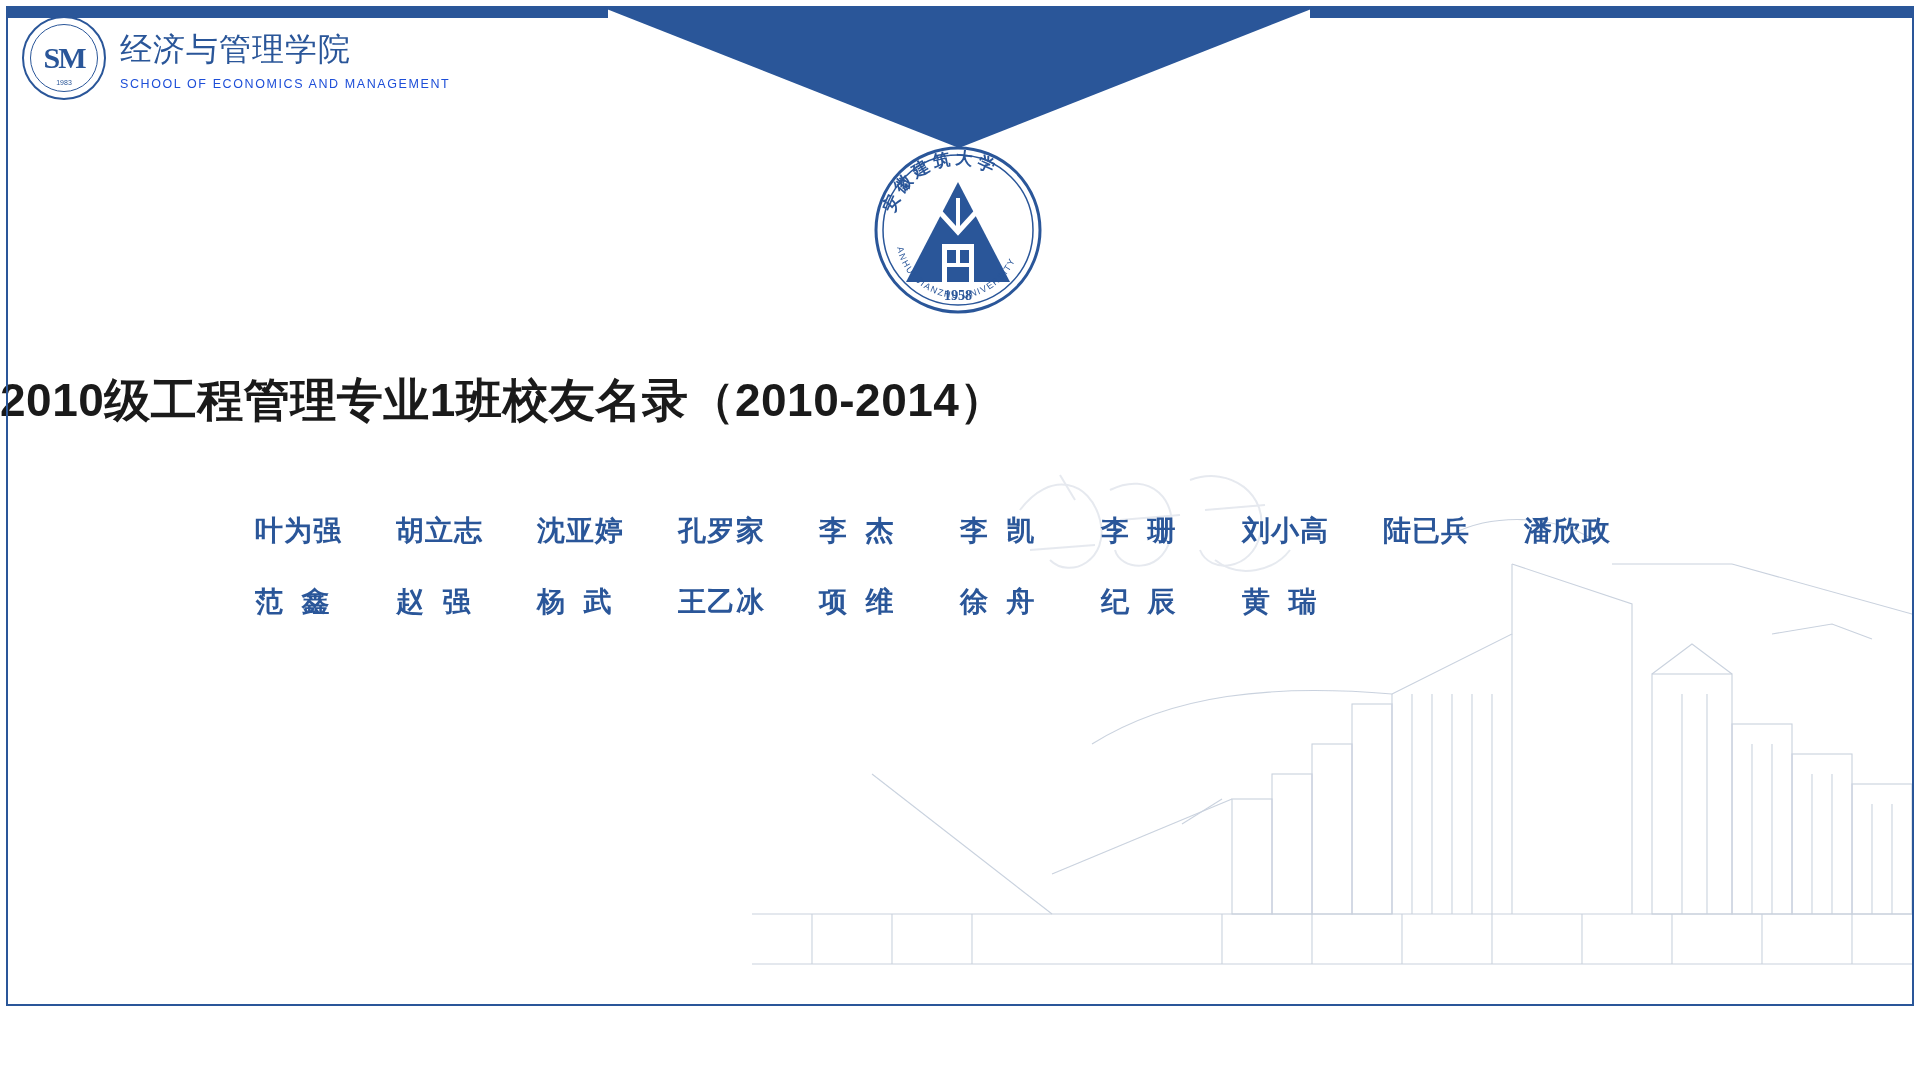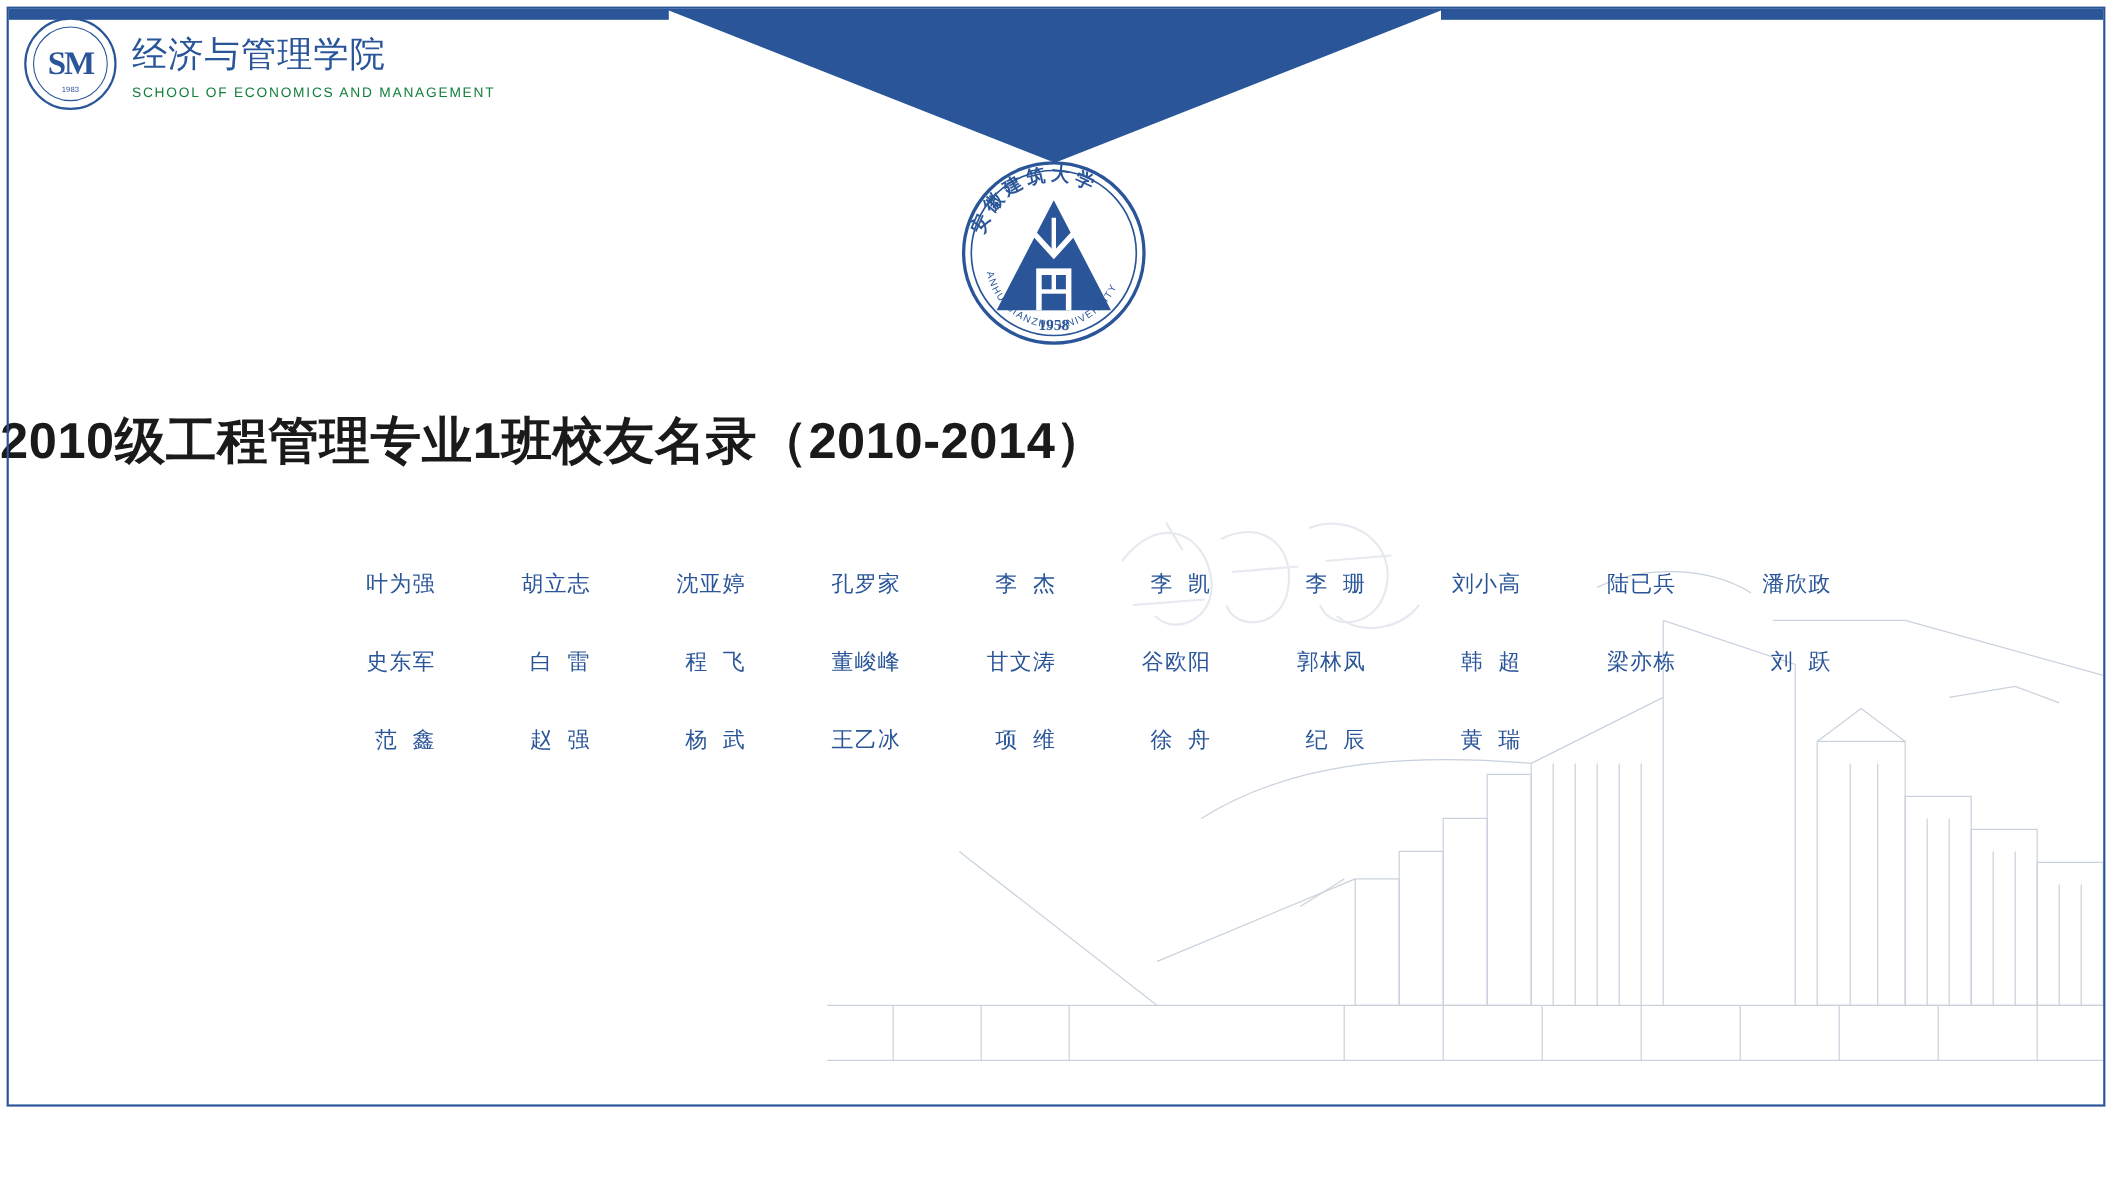--- a/index.html
+++ b/index.html
@@ -113,21 +113,21 @@
   .sem-text-cn {
     font-family: "Liberation Serif", serif;
     font-size: 32px;
     color: #2a5699;
     line-height: 46px;
     letter-spacing: 1px;
   }
   .sem-text-en {
     font-family: "Liberation Sans", sans-serif;
     font-size: 12.5px;
-    color: #15803d;
+    color: #1d4ed8;
     letter-spacing: 1.6px;
     margin-top: 5px;
   }
 
   
   .seal {
     position: absolute;
     left: 838px;
     top: 140px;
     width: 240px;
@@ -157,24 +157,24 @@
     width: 1410px;
     z-index: 15;
   }
   .name-row {
     display: flex;
     height: 71px;
     align-items: center;
   }
   .name-cell {
     width: 141px;
-    text-align: right;
+    text-align: left;
     font-family: "Liberation Sans", sans-serif;
-    font-size: 20px;
-    font-weight: normal;
+    font-size: 28px;
+    font-weight: bold;
     color: #2a5699;
     letter-spacing: 1px;
     white-space: pre;
   }
 
   
   .bg-art {
     position: absolute;
     right: 8px;
     bottom: 8px;
@@ -317,32 +317,20 @@
       <div class="name-cell">沈亚婷</div>
       <div class="name-cell">孔罗家</div>
       <div class="name-cell">李  杰</div>
       <div class="name-cell">李  凯</div>
       <div class="name-cell">李  珊</div>
       <div class="name-cell">刘小高</div>
       <div class="name-cell">陆已兵</div>
       <div class="name-cell">潘欣政</div>
     </div>
     <div class="name-row">
-      <div class="name-cell">史东军</div>
-      <div class="name-cell">白  雷</div>
-      <div class="name-cell">程  飞</div>
-      <div class="name-cell">董峻峰</div>
-      <div class="name-cell">甘文涛</div>
-      <div class="name-cell">谷欧阳</div>
-      <div class="name-cell">郭林凤</div>
-      <div class="name-cell">韩  超</div>
-      <div class="name-cell">梁亦栋</div>
-      <div class="name-cell">刘  跃</div>
-    </div>
-    <div class="name-row">
       <div class="name-cell">范  鑫</div>
       <div class="name-cell">赵  强</div>
       <div class="name-cell">杨  武</div>
       <div class="name-cell">王乙冰</div>
       <div class="name-cell">项  维</div>
       <div class="name-cell">徐  舟</div>
       <div class="name-cell">纪  辰</div>
       <div class="name-cell">黄  瑞</div>
       <div class="name-cell"></div>
       <div class="name-cell"></div>

